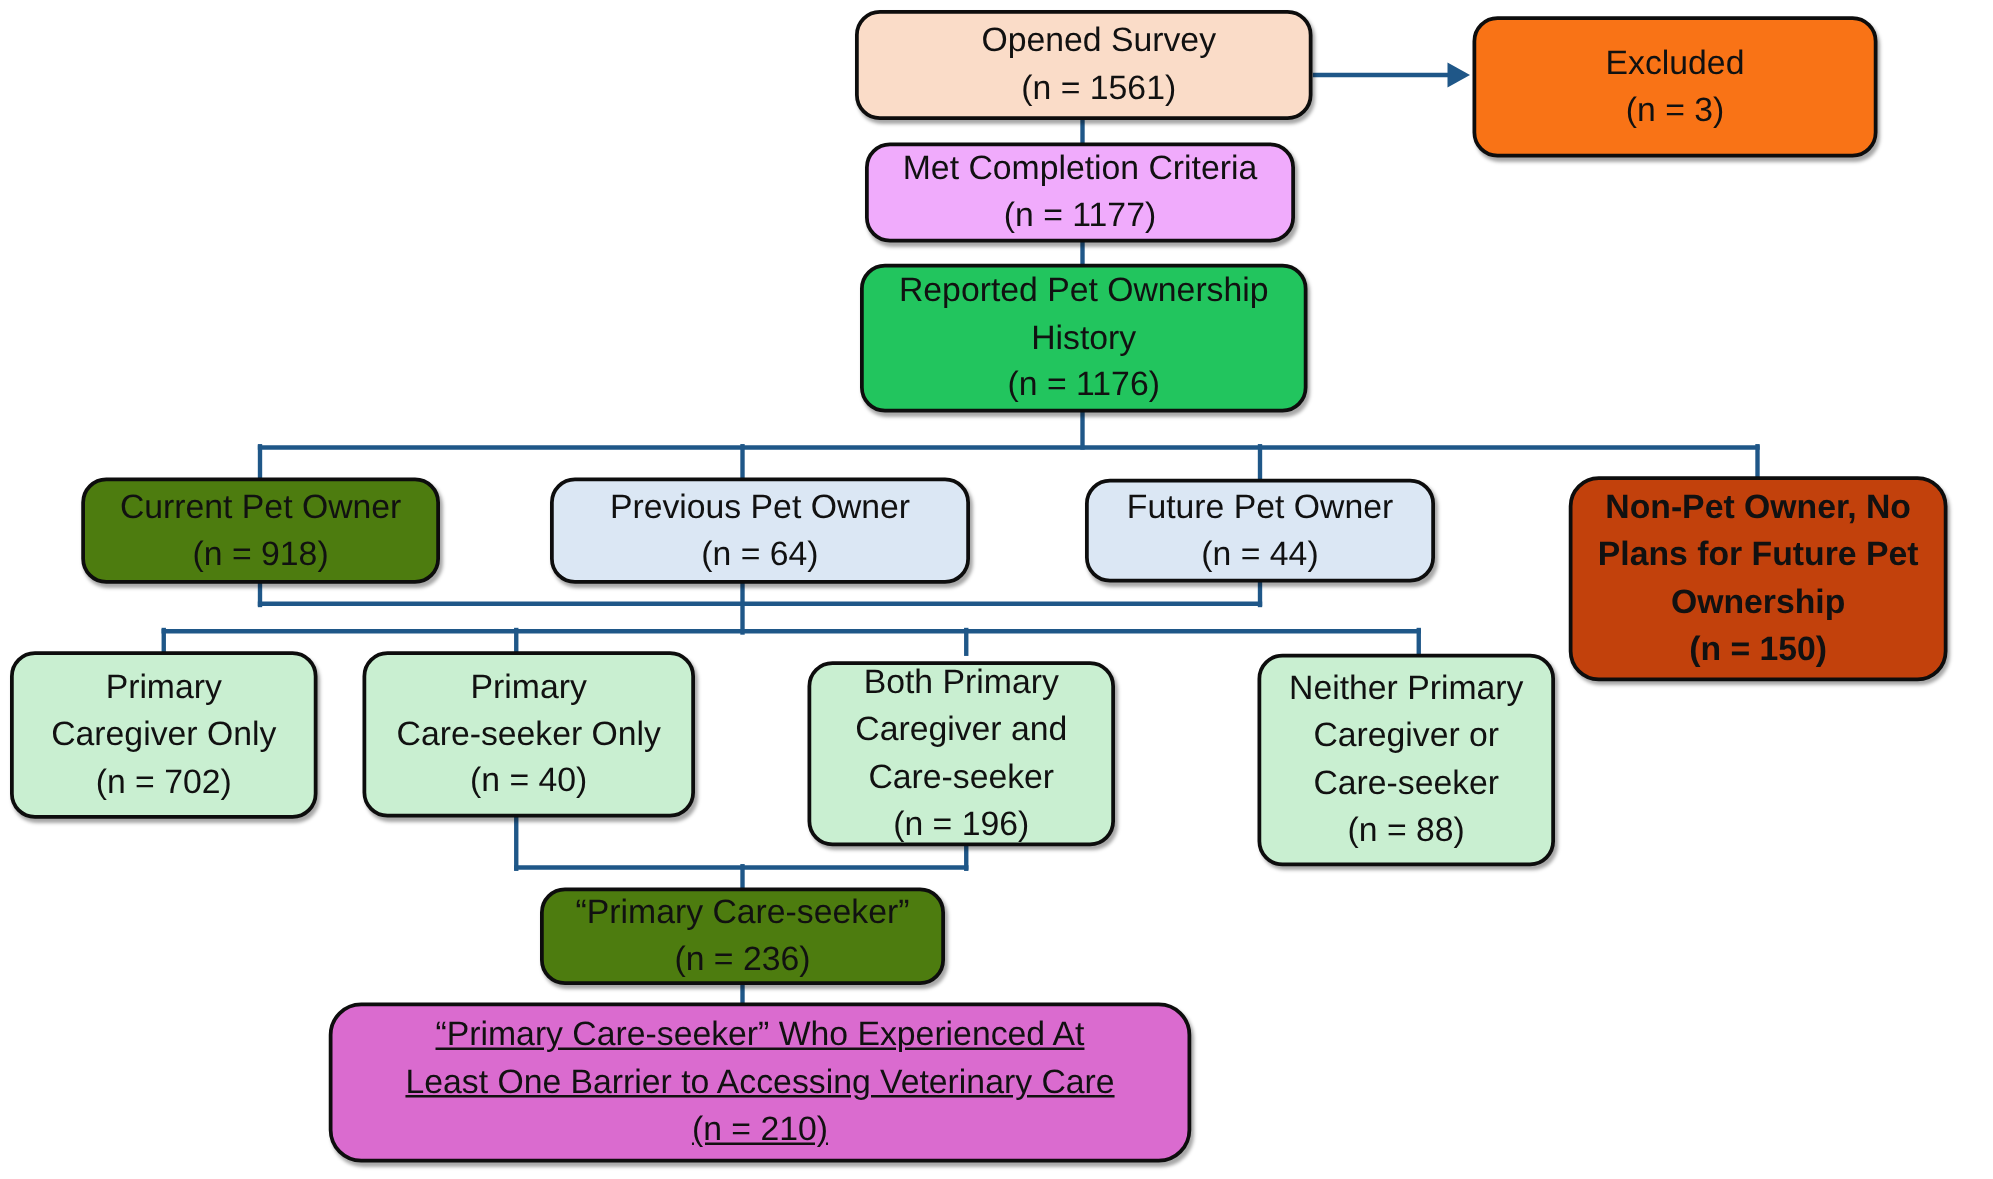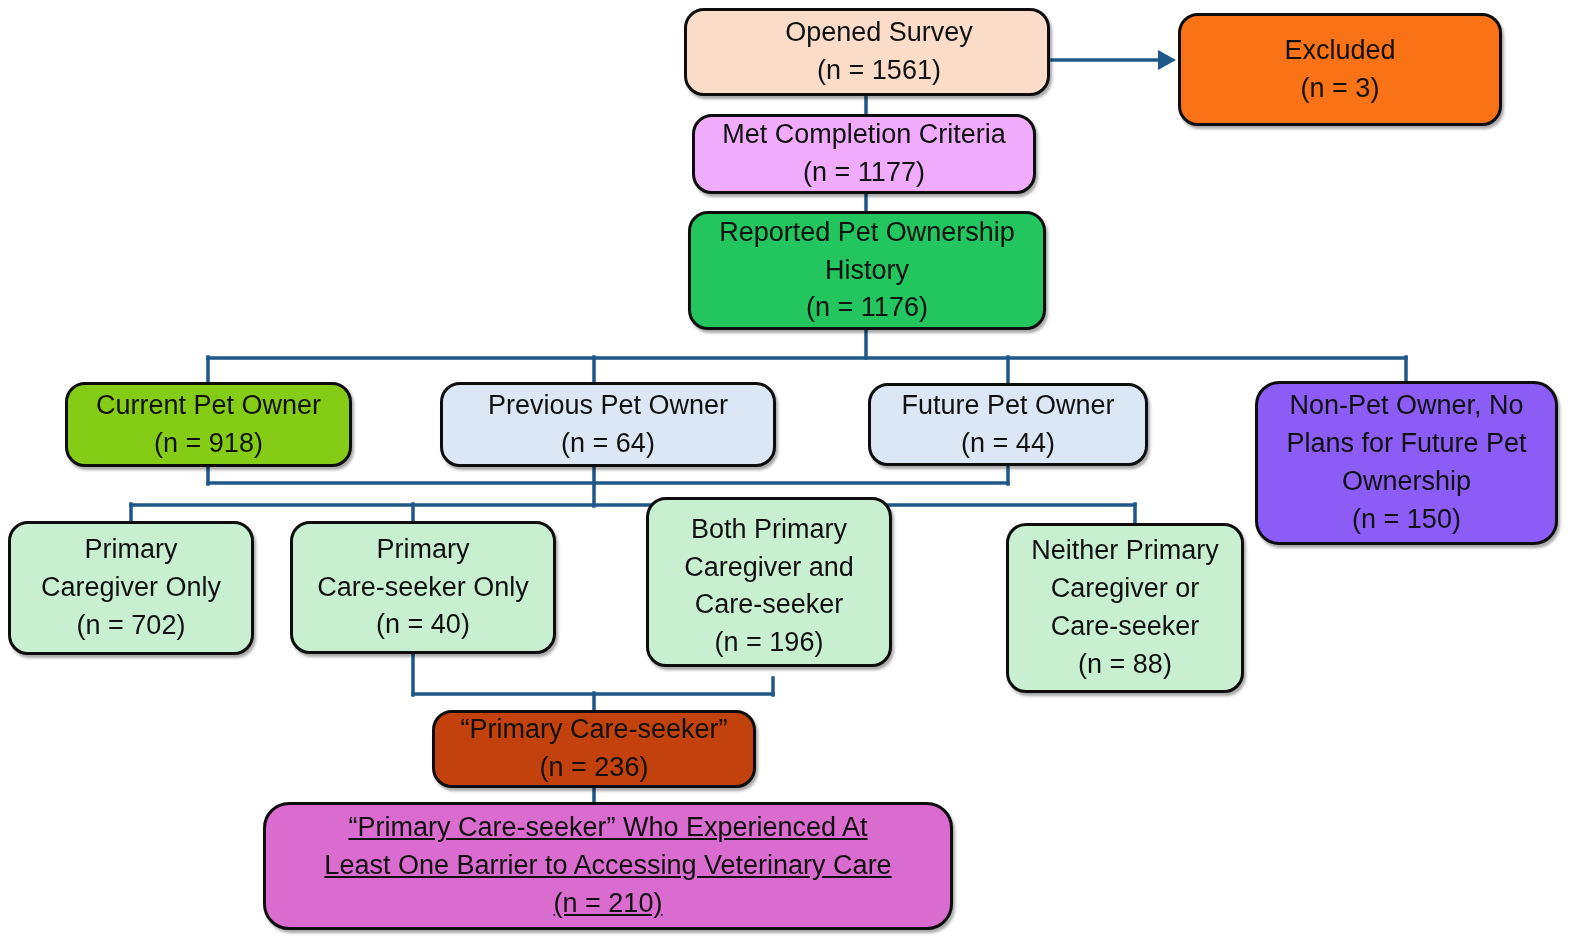--- a/index.html
+++ b/index.html
@@ -52,21 +52,21 @@
   #opened-survey      { left: 684px;  top: 8px;   width: 366px; height: 88px;  }
   #excluded           { left: 1178px; top: 13px;  width: 324px; height: 113px; }
   #met-completion     { left: 692px;  top: 114px; width: 344px; height: 80px;  }
   #reported-history   { left: 688px;  top: 211px; width: 358px; height: 119px; }
   #current-owner      { left: 65px;   top: 382px; width: 287px; height: 85px;  }
   #previous-owner     { left: 440px;  top: 382px; width: 336px; height: 85px;  }
   #future-owner       { left: 868px;  top: 383px; width: 280px; height: 83px;  }
   #non-pet-owner      { left: 1255px; top: 381px; width: 303px; height: 164px; border-radius: 24px; }
   #caregiver-only     { left: 8px;    top: 521px; width: 246px; height: 134px; }
   #careseeker-only    { left: 290px;  top: 521px; width: 266px; height: 133px; }
-  #both-roles         { left: 646px;  top: 497px; width: 246px; height: 170px; align-items: flex-end; }
+  #both-roles         { left: 646px;  top: 529px; width: 246px; height: 148px; }
   #neither-role       { left: 1006px; top: 523px; width: 238px; height: 170px; }
   #primary-careseeker { left: 432px;  top: 710px; width: 324px; height: 78px;  }
   #careseeker-barrier { left: 263px;  top: 802px; width: 690px; height: 128px; border-radius: 26px; }
 </style>
 </head>
 <body>
 
 <div class="canvas">
 
   <svg class="connectors" viewBox="0 0 1594 943" aria-hidden="true">
@@ -118,36 +118,36 @@
     <div class="node-text">Met Completion Criteria
 (n = 1177)</div>
   </div>
 
   <div class="node" id="reported-history" style="background-color: #22c55e;">
     <div class="node-text">Reported Pet Ownership
 History
 (n = 1176)</div>
   </div>
 
-  <div class="node" id="current-owner" style="background-color: #84cc16;">
+  <div class="node" id="current-owner" style="background-color: #4d7c0f;">
     <div class="node-text">Current Pet Owner
 (n = 918)</div>
   </div>
 
   <div class="node" id="previous-owner" style="background-color: rgb(219, 231, 244);">
     <div class="node-text">Previous Pet Owner
 (n = 64)</div>
   </div>
 
   <div class="node" id="future-owner" style="background-color: rgb(219, 231, 244);">
     <div class="node-text">Future Pet Owner
 (n = 44)</div>
   </div>
 
-  <div class="node" id="non-pet-owner" style="background-color: #8b5cf6;">
+  <div class="node" id="non-pet-owner" style="background-color: #c2410c; font-weight: bold;">
     <div class="node-text">Non-Pet Owner, No
 Plans for Future Pet
 Ownership
 (n = 150)</div>
   </div>
 
   <div class="node" id="caregiver-only" style="background-color: rgb(201, 239, 209);">
     <div class="node-text">Primary
 Caregiver Only
 (n = 702)</div>
@@ -166,21 +166,21 @@
 (n = 196)</div>
   </div>
 
   <div class="node" id="neither-role" style="background-color: rgb(201, 239, 209); justify-content: center;">
     <div class="node-text">Neither Primary
 Caregiver or
 Care-seeker
 (n = 88)</div>
   </div>
 
-  <div class="node" id="primary-careseeker" style="background-color: #c2410c;">
+  <div class="node" id="primary-careseeker" style="background-color: #4d7c0f;">
     <div class="node-text">“Primary Care-seeker”
 (n = 236)</div>
   </div>
 
   <div class="node" id="careseeker-barrier" style="background-color: rgb(218, 107, 207); text-decoration: underline;">
     <div class="node-text">“Primary Care-seeker” Who Experienced At
 Least One Barrier to Accessing Veterinary Care
 (n = 210)</div>
   </div>
 

